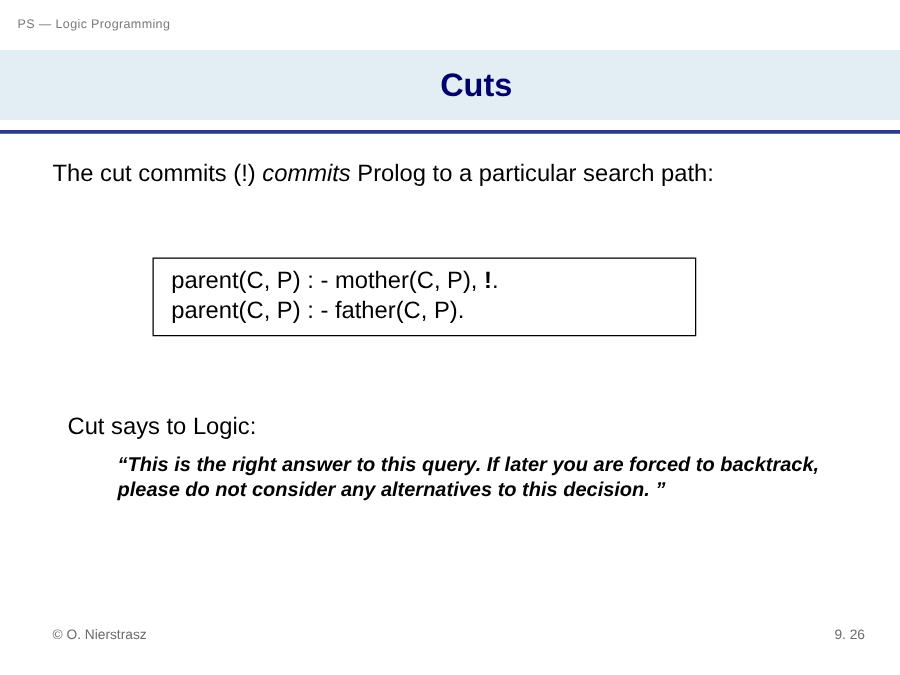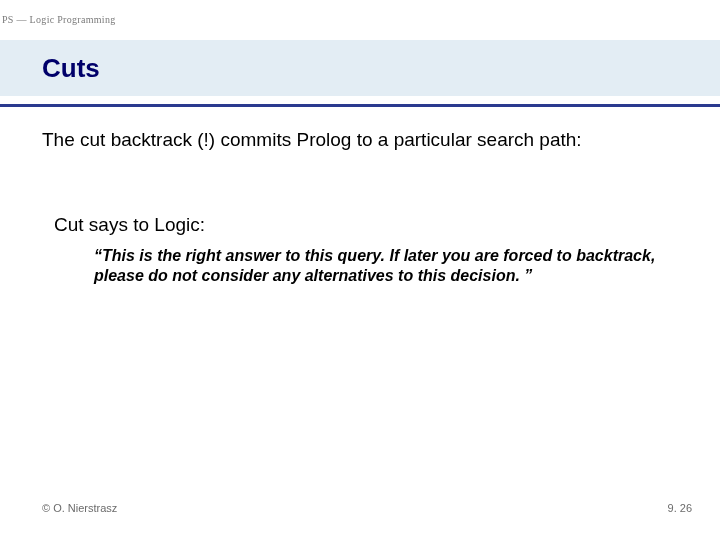--- a/index.html
+++ b/index.html
@@ -1,24 +1,24 @@
 <!DOCTYPE html>
 <html><head>
 <meta charset="utf-8">
 <style>
   * { margin: 0; padding: 0; box-sizing: border-box; }
   html, body { width: 720px; height: 540px; font-family: Arial, Helvetica, sans-serif; background: #fff; color: #000; }
   .slide { position: relative; width: 720px; height: 540px; }
-  .crumb { position: absolute; top: 14px; left: 2px; font-size: 10px; color: #7a7a7a; letter-spacing: 0.3px; font-family: Liberation Serif, serif; }
-  .title-band { position: absolute; top: 40px; left: 0; right: 0; height: 56px; background: #e3edf4; display: flex; align-items: center; }
+  .crumb { position: absolute; top: 14px; left: 14px; font-size: 10px; color: #7a7a7a; letter-spacing: 0.3px; }
+  .title-band { position: absolute; top: 40px; left: 0; right: 0; height: 56px; background: #e3edf4; display: flex; align-items: center; justify-content: center; }
   .title-band h1 { font-size: 26px; font-weight: bold; color: #00006a; padding-left: 42px; }
   .underline { position: absolute; top: 104px; left: 0; right: 0; height: 3px; background: #2a3a8f; }
   .body { position: absolute; top: 128px; left: 42px; right: 42px; }
   .lead { font-size: 19px; line-height: 1.25; }
-  .lead .commits { }
+  .lead .commits { font-style: italic; }
   .code-box { margin: 54px 0 0 80px; width: 435px; border: 1px solid #000; padding: 6px 14px 8px 14px; }
   .code-box p { font-size: 19px; line-height: 1.25; font-family: Arial, Helvetica, sans-serif; }
   .code-box .bang { font-weight: bold; }
   .says { margin-top: 62px; font-size: 19px; padding-left: 12px; }
   .quote { margin-top: 10px; padding-left: 52px; padding-right: 10px; font-size: 16px; font-style: italic; font-weight: bold; line-height: 1.25; }
   .footer-left { position: absolute; left: 42px; bottom: 26px; font-size: 11px; color: #6b6b6b; }
   .footer-right { position: absolute; right: 28px; bottom: 26px; font-size: 11px; color: #6b6b6b; margin-left: 41px; }
 </style>
 </head>
 <body>
@@ -27,23 +27,29 @@
 
   <div class="crumb">PS — Logic Programming</div>
 
   <div class="title-band">
     <h1>Cuts</h1>
   </div>
   <div class="underline"></div>
 
   <div class="body">
     <p class="lead">
-      <span>The cut backtrack (!) </span><span class="commits">commits</span><span> Prolog to a particular search path:</span>
+      <span>The cut commits (!) </span><span class="commits">commits</span><span> Prolog to a particular search path:</span>
     </p>
 
+    <div class="code-box">
+      <p>
+        <span>parent(C, P) : - mother(C, P), </span><span class="bang">!</span><span>.</span>
+      </p>
+      <p>parent(C, P) : - father(C, P).</p>
+    </div>
 
     <p class="says">Cut says to Logic:</p>
     <p class="quote">“This is the right answer to this query. If later you are forced to backtrack, please do not consider any alternatives to this decision. ”</p>
   </div>
 
   <div class="footer-left">© O. Nierstrasz</div>
   <div class="footer-right">9. 26</div>
 </div>
 
 </body></html>

